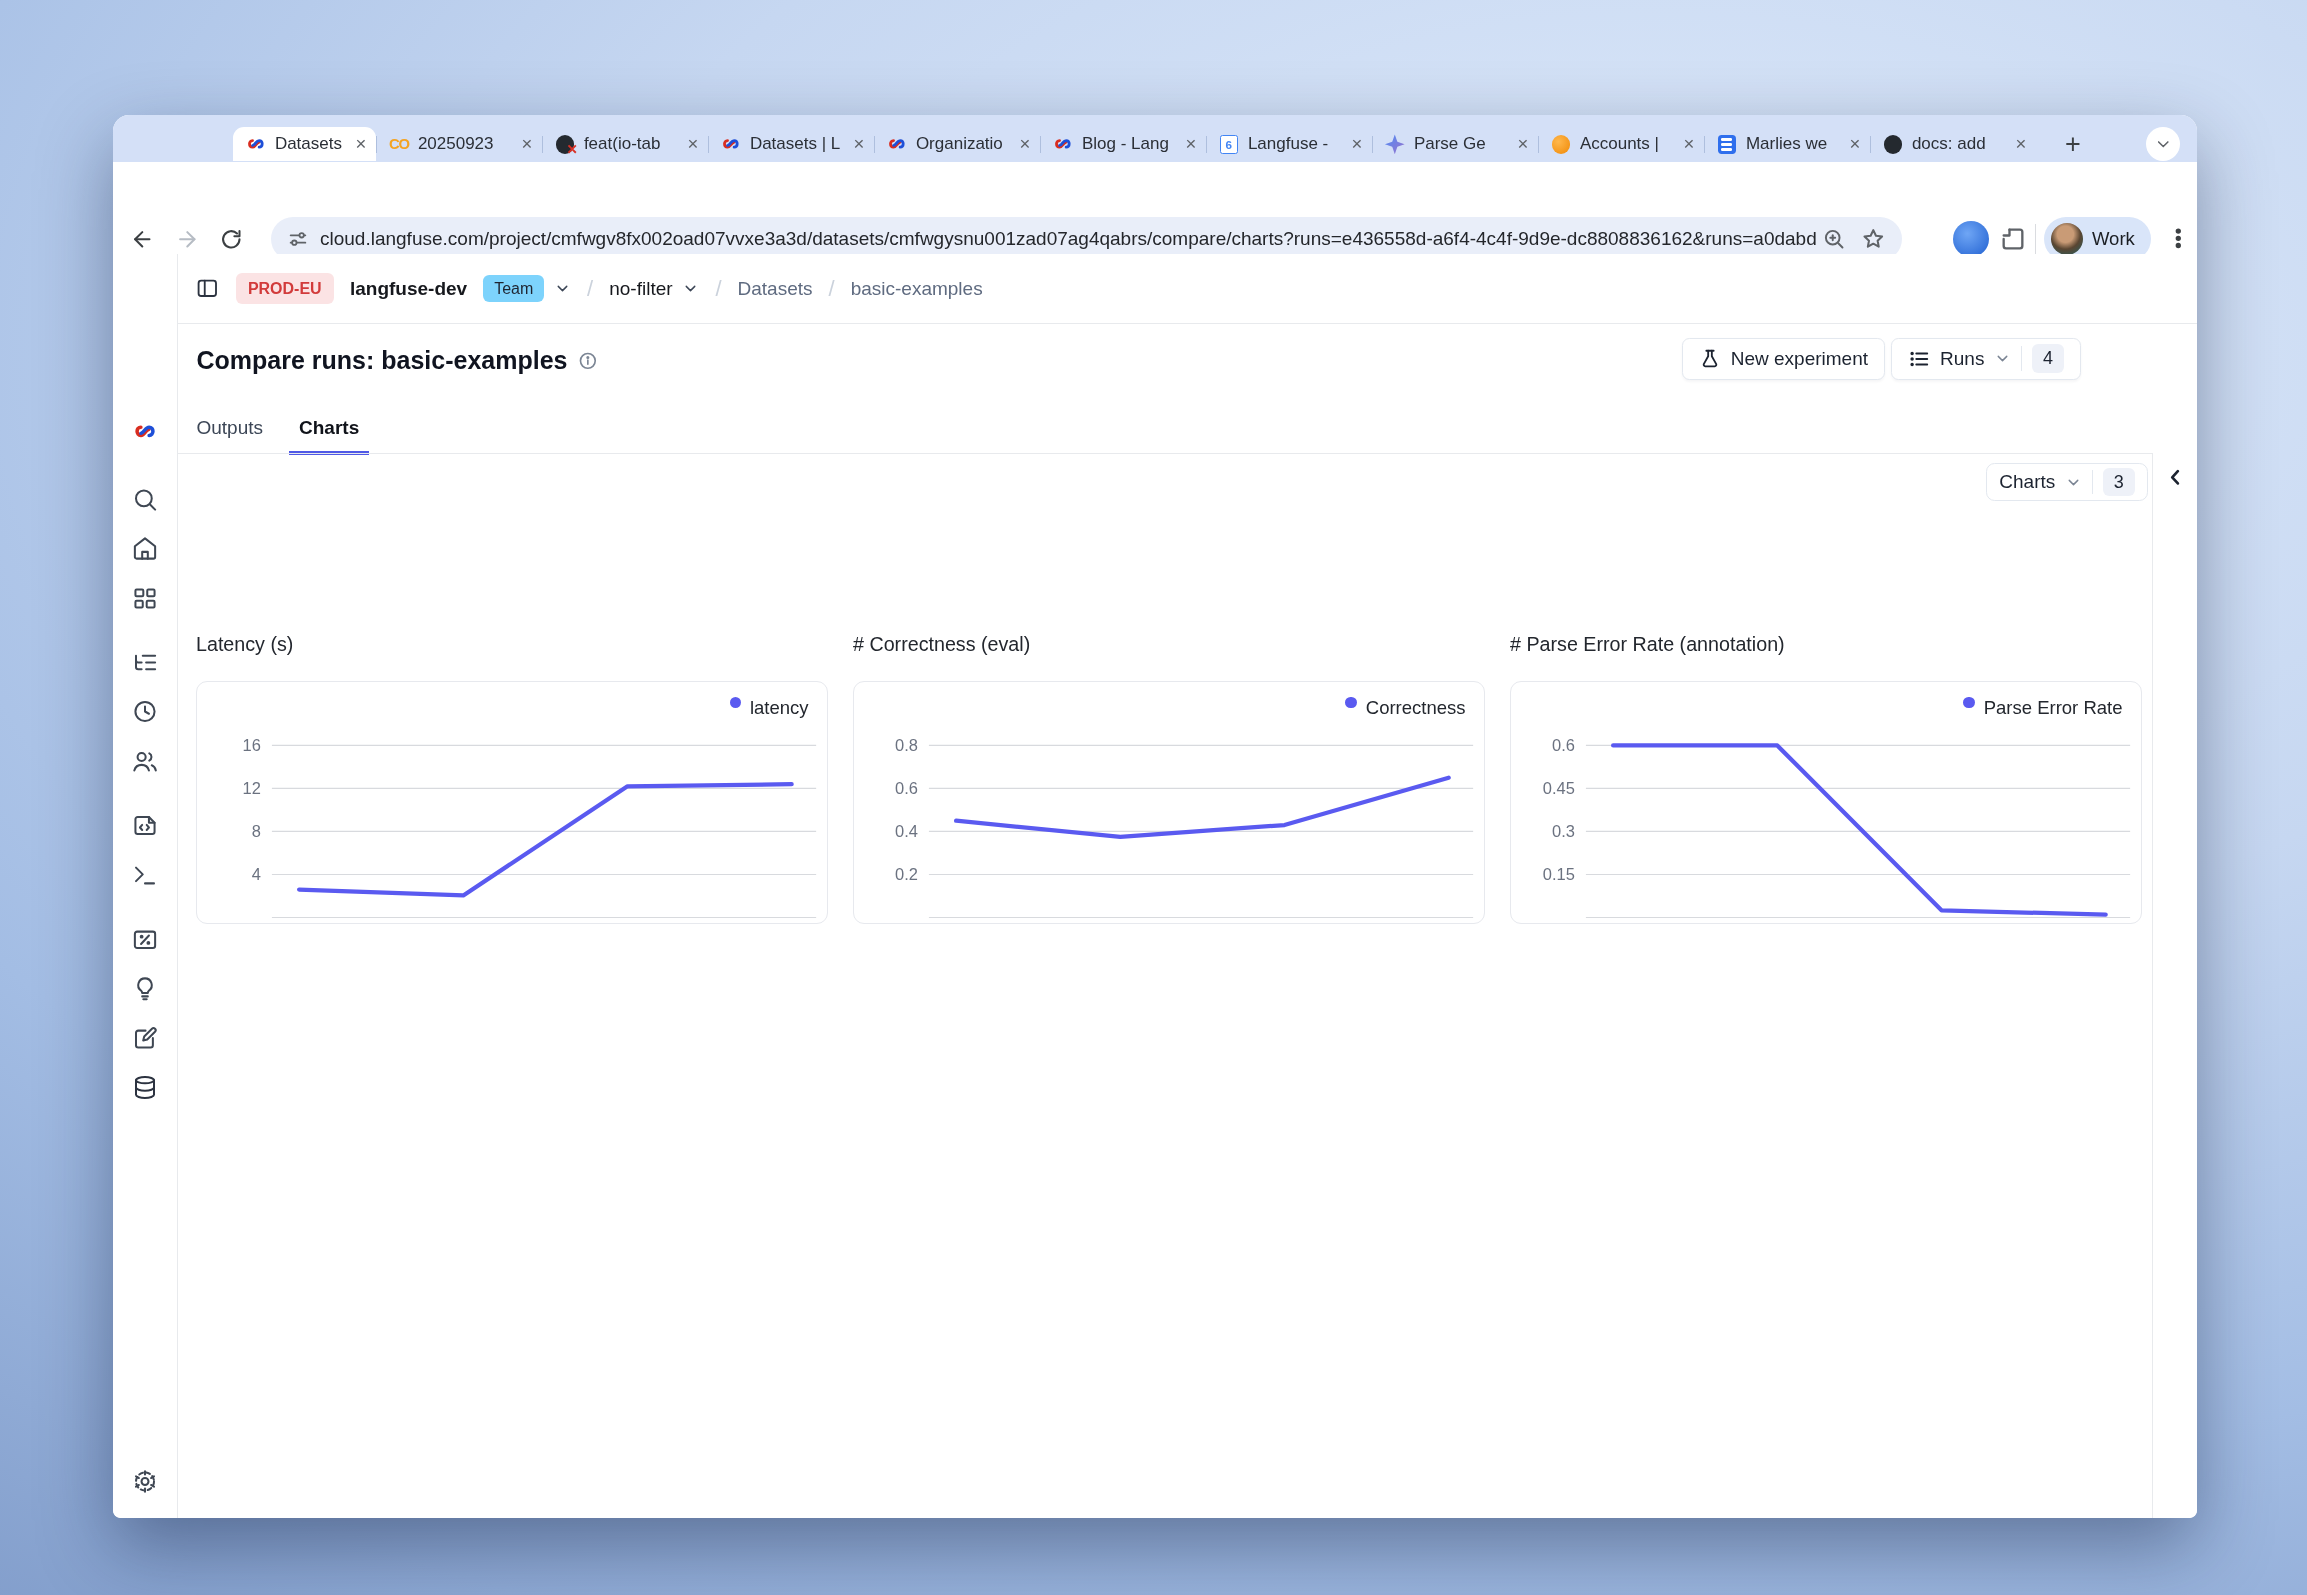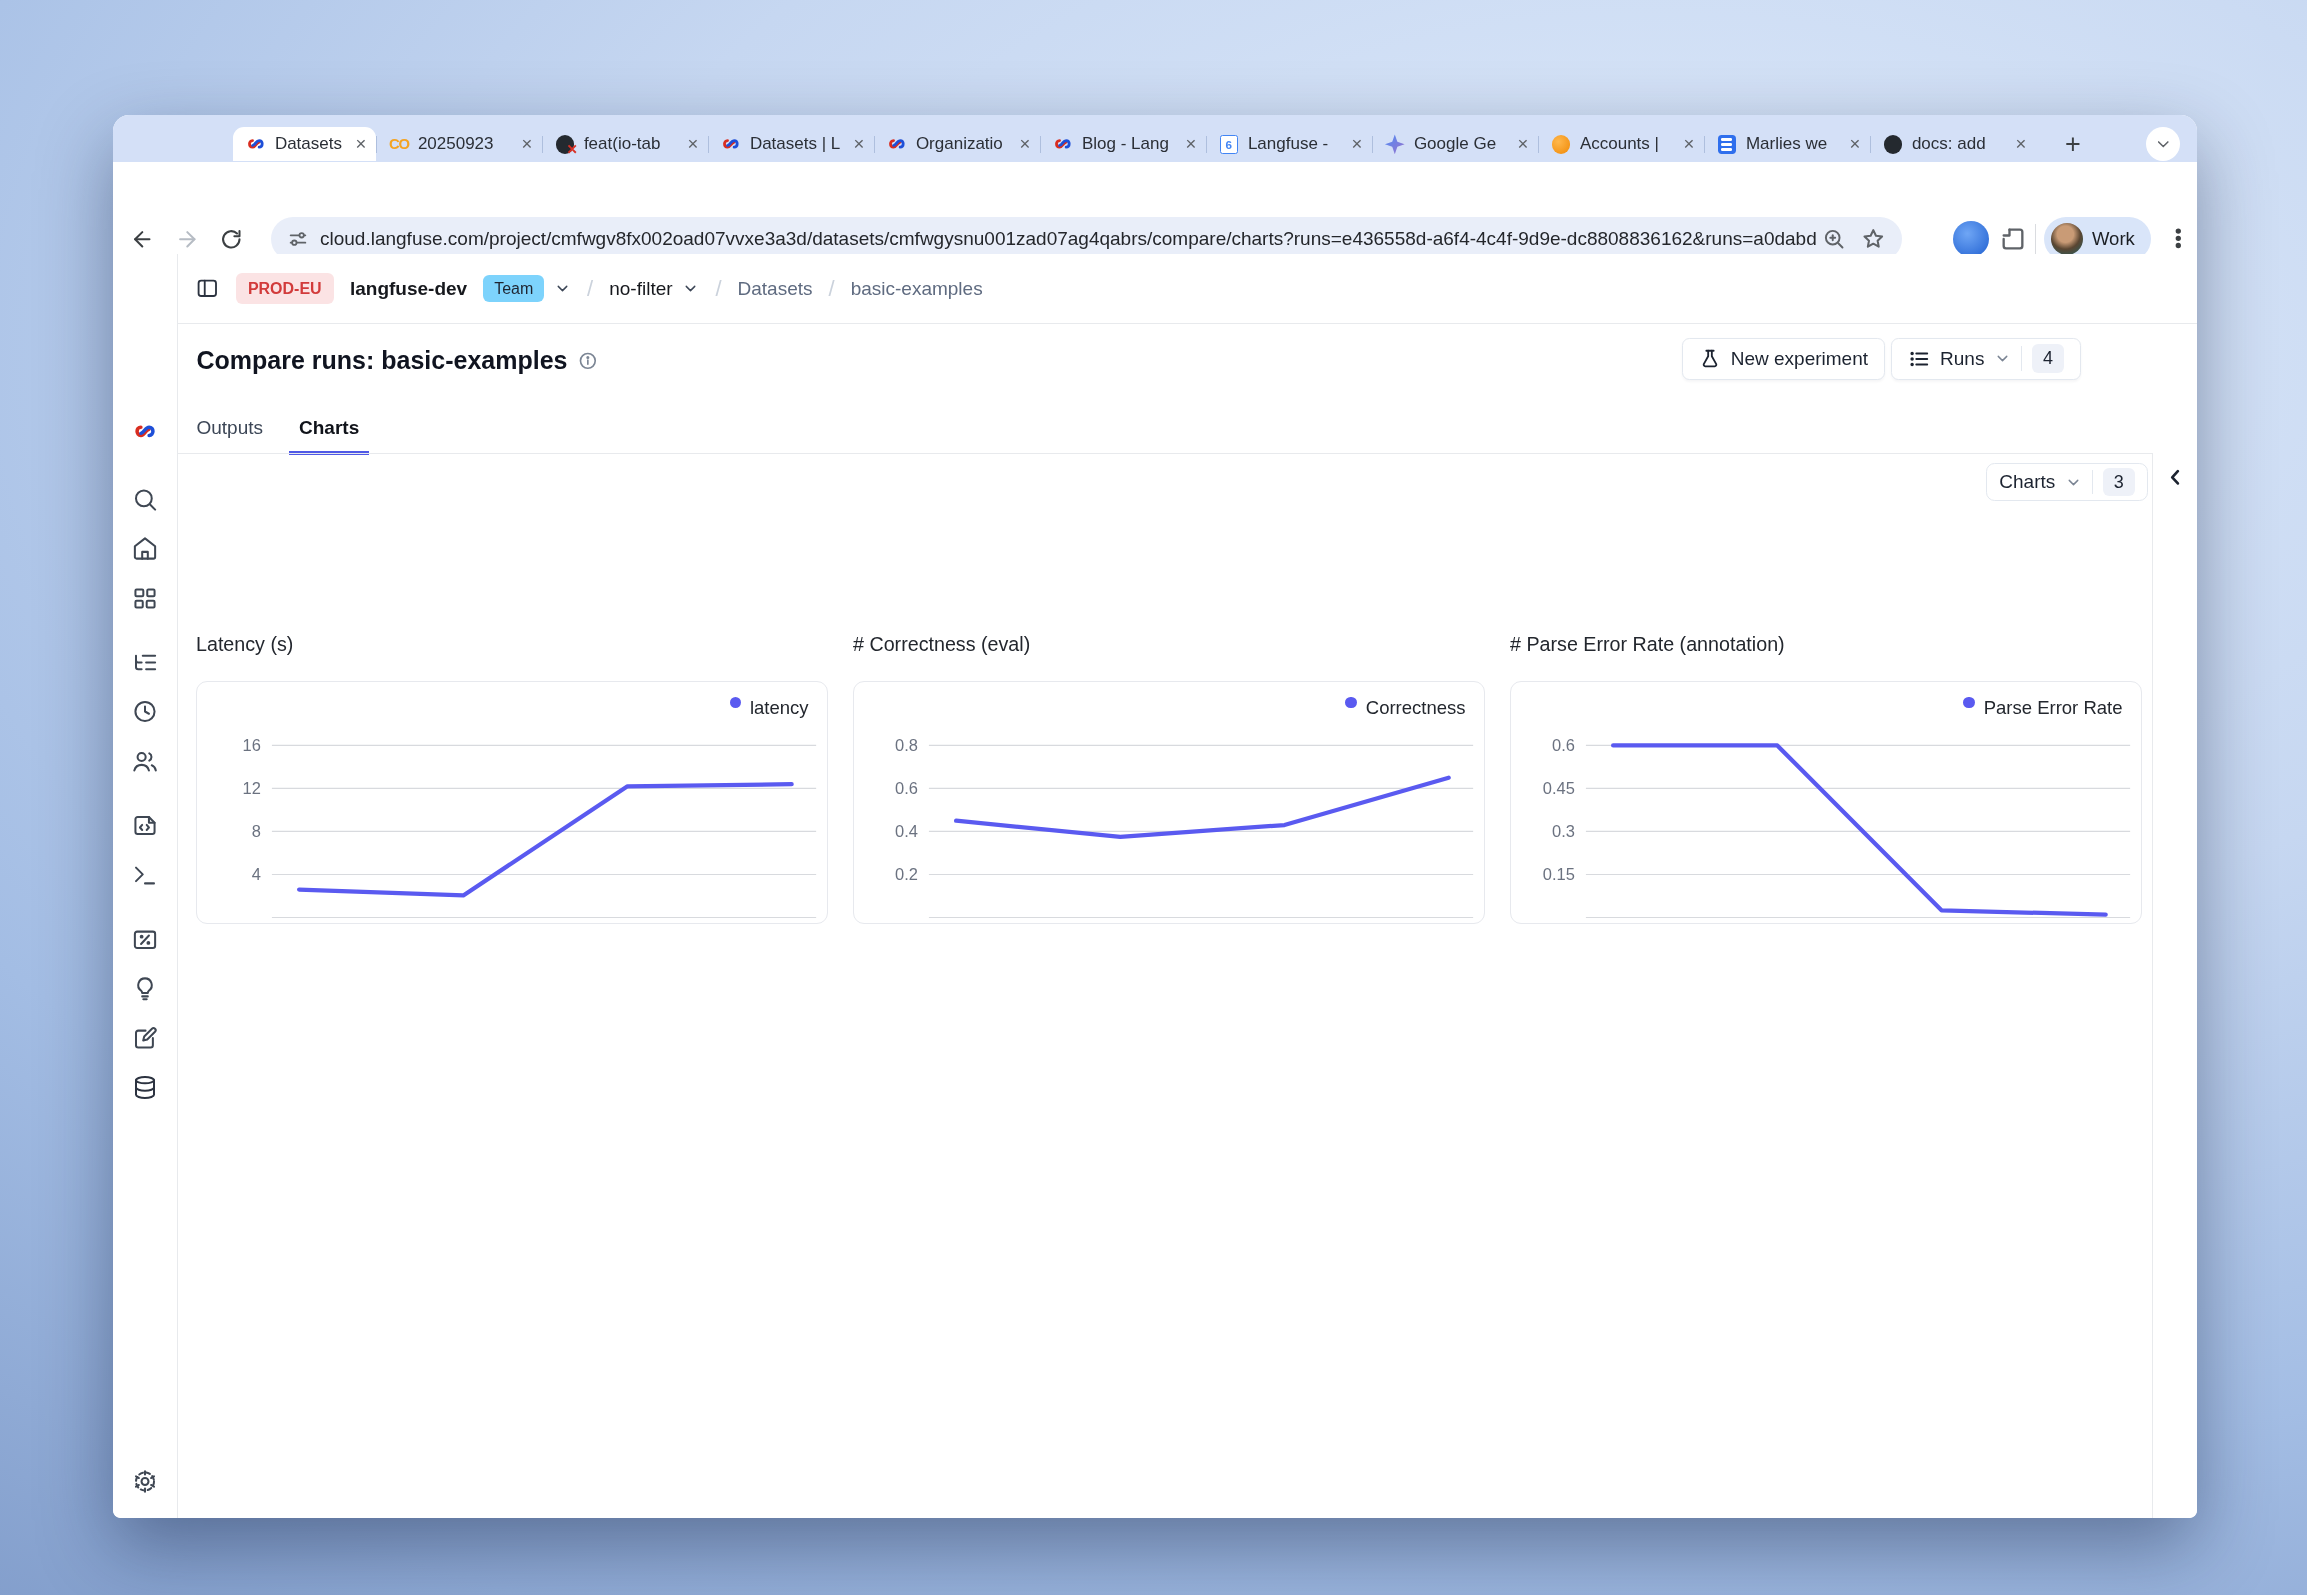--- a/index.html
+++ b/index.html
@@ -155,21 +155,21 @@
         <span class="fav">
             <span class="fav-cal">6</span>
           </span>
         <span class="lbl">Langfuse -</span>
         <span class="cls">×</span>
       </div>
       <div class="tab">
         <span class="fav">
             <span class="fav-gem"></span>
           </span>
-        <span class="lbl">Google Ge</span>
+        <span class="lbl">Parse Ge</span>
         <span class="cls">×</span>
       </div>
       <div class="tab">
         <span class="fav">
             <span class="fav-aws"></span>
           </span>
         <span class="lbl">Accounts |</span>
         <span class="cls">×</span>
       </div>
       <div class="tab">

